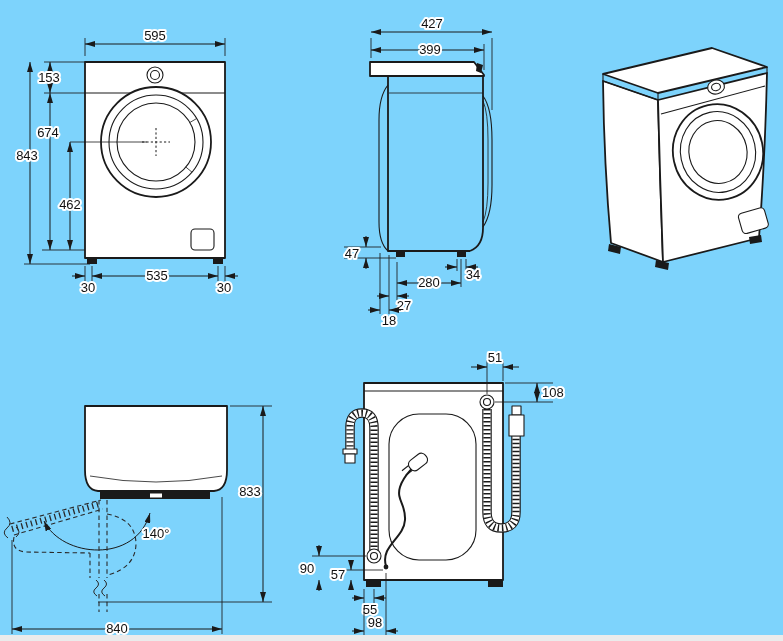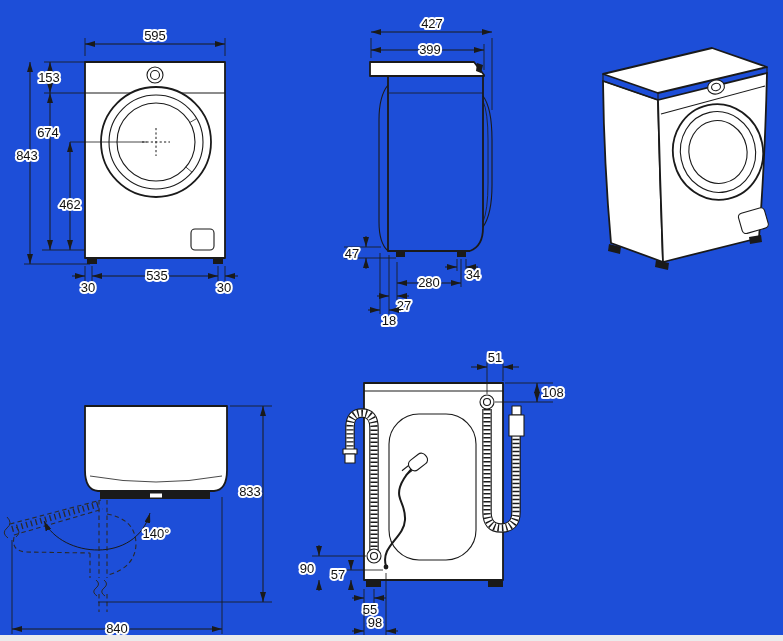--- a/index.html
+++ b/index.html
@@ -1,16 +1,16 @@
 <!DOCTYPE html>
 <html><head>
 <meta charset="utf-8">
 <style>
   html,body{margin:0;padding:0;background:#fff}
-  #canvas{position:relative;width:783px;height:641px;background:#1d4ed8;overflow:hidden}
+  #canvas{position:relative;width:783px;height:641px;background:#7dd3fc;overflow:hidden}
   svg{position:absolute;left:0;top:0}
   .o1{stroke:#1a1a1a;stroke-width:1.8;fill:none;stroke-linejoin:round}
   .o2{stroke:#1a1a1a;stroke-width:1.1;fill:none;stroke-linejoin:round}
   .o3{stroke:#1a1a1a;stroke-width:.8;fill:none}
   .fw{fill:#fff}
   .fb{fill:#1a1a1a;stroke:none}
   .dim{stroke:#1a1a1a;stroke-width:1;fill:none}
   .ext{stroke:#1a1a1a;stroke-width:.85;fill:none}
   .dsh{stroke:#2a2a2a;stroke-width:1.1;fill:none;stroke-dasharray:4.5 3.2}
   .hatch{stroke:#2a2a2a;stroke-width:6;fill:none;stroke-dasharray:1.3 3.6}

